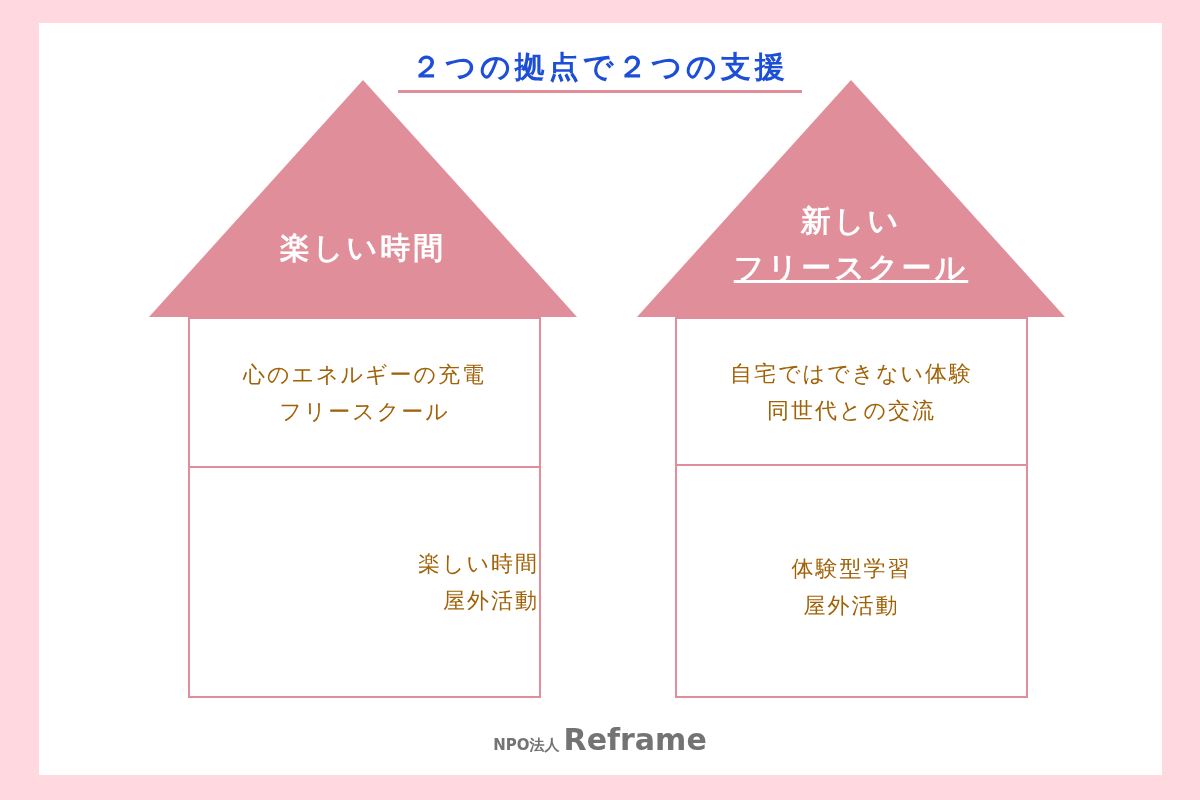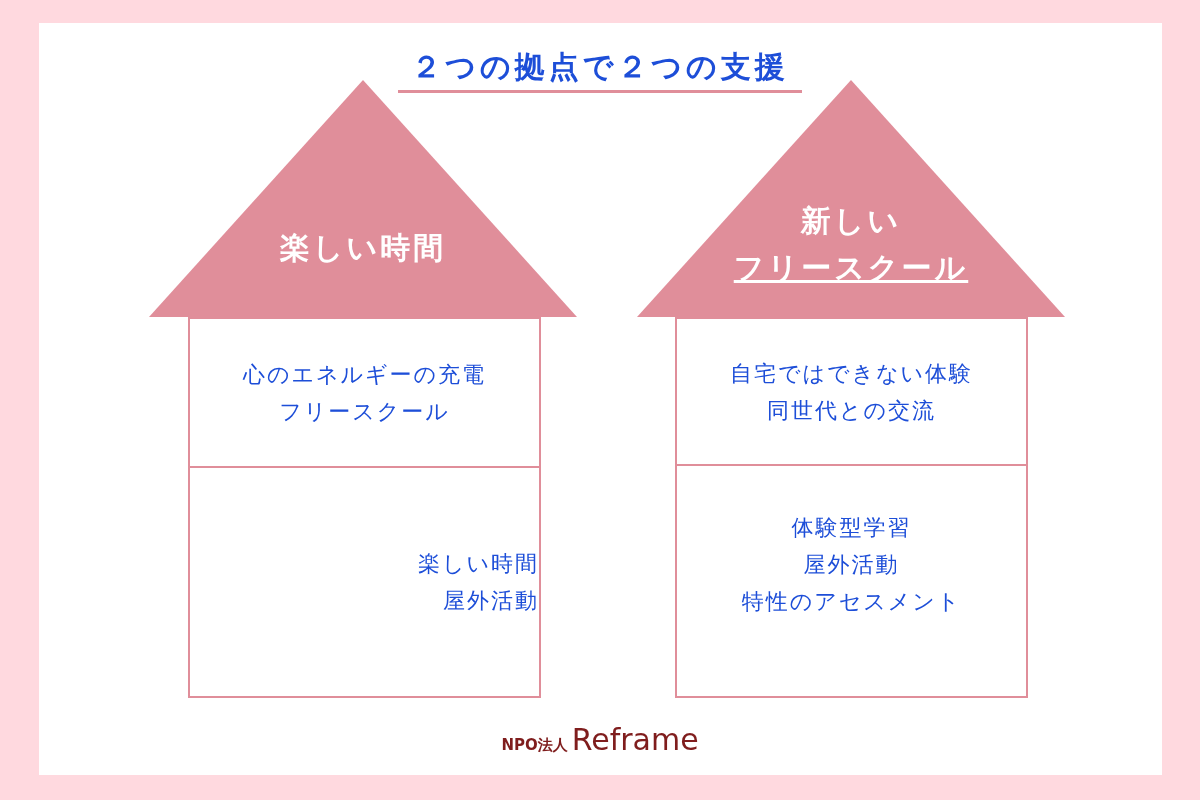--- a/index.html
+++ b/index.html
@@ -39,30 +39,30 @@
     border: 2px solid #e08e9a; box-sizing: border-box;
   }
   .section {
     position: absolute; left: 0; width: 100%;
     display: flex; flex-direction: column; justify-content: center; align-items: center;
   }
   .section-divider {
     position: absolute; left: 0; width: 100%; height: 2px; background: #e08e9a;
   }
   .item {
-    font-size: 22px; color: #1d4ed8; letter-spacing: 2px;
+    font-size: 22px; color: #a16207; letter-spacing: 2px;
     line-height: 37px; text-align: center; white-space: nowrap;
   }
   .footer {
     position: absolute; left: 0; width: 1200px; top: 722px;
     display: flex; justify-content: center; align-items: baseline; gap: 4px;
-    color: #7f1d1d;
+    color: #737373;
   }
   .footer .npo { font-size: 15px; font-weight: bold; }
-  .footer .brand { font-size: 30px; font-weight: normal; letter-spacing: 0px; }
+  .footer .brand { font-size: 30px; font-weight: bold; letter-spacing: 0px; }
 </style>
 </head>
 <body>
 
 <div class="canvas"></div>
 
 <div class="title">２つの拠点で２つの支援</div>
 
 <div class="roof" style="left:149px;">
   <svg width="428" height="237" viewBox="0 0 428 237">
@@ -90,23 +90,22 @@
   <div class="roof-label" style="top:119px;">新しい</div>
   <div class="roof-label" style="top:166px;text-decoration:underline;">フリースクール</div>
 </div>
 
 <div class="box" style="left:675px; top:317px; width:353px; height:381px;padding-left:28px;">
   <div class="section" style="top:0; height:145px;">
     <div class="item">自宅ではできない体験</div>
     <div class="item">同世代との交流</div>
   </div>
   <div class="section-divider" style="top:145px;"></div>
-  <div class="section" style="top:141px; height:209px;">
+  <div class="section" style="top:163px; height:209px;">
     <div class="item">体験型学習</div>
     <div class="item">屋外活動</div>
-    <div class="item">特性のアセスメント</div>
   </div>
 </div>
 
 <div class="footer">
   <span class="npo">NPO法人</span>
   <span class="brand">Reframe</span>
 </div>
 
 </body></html>

